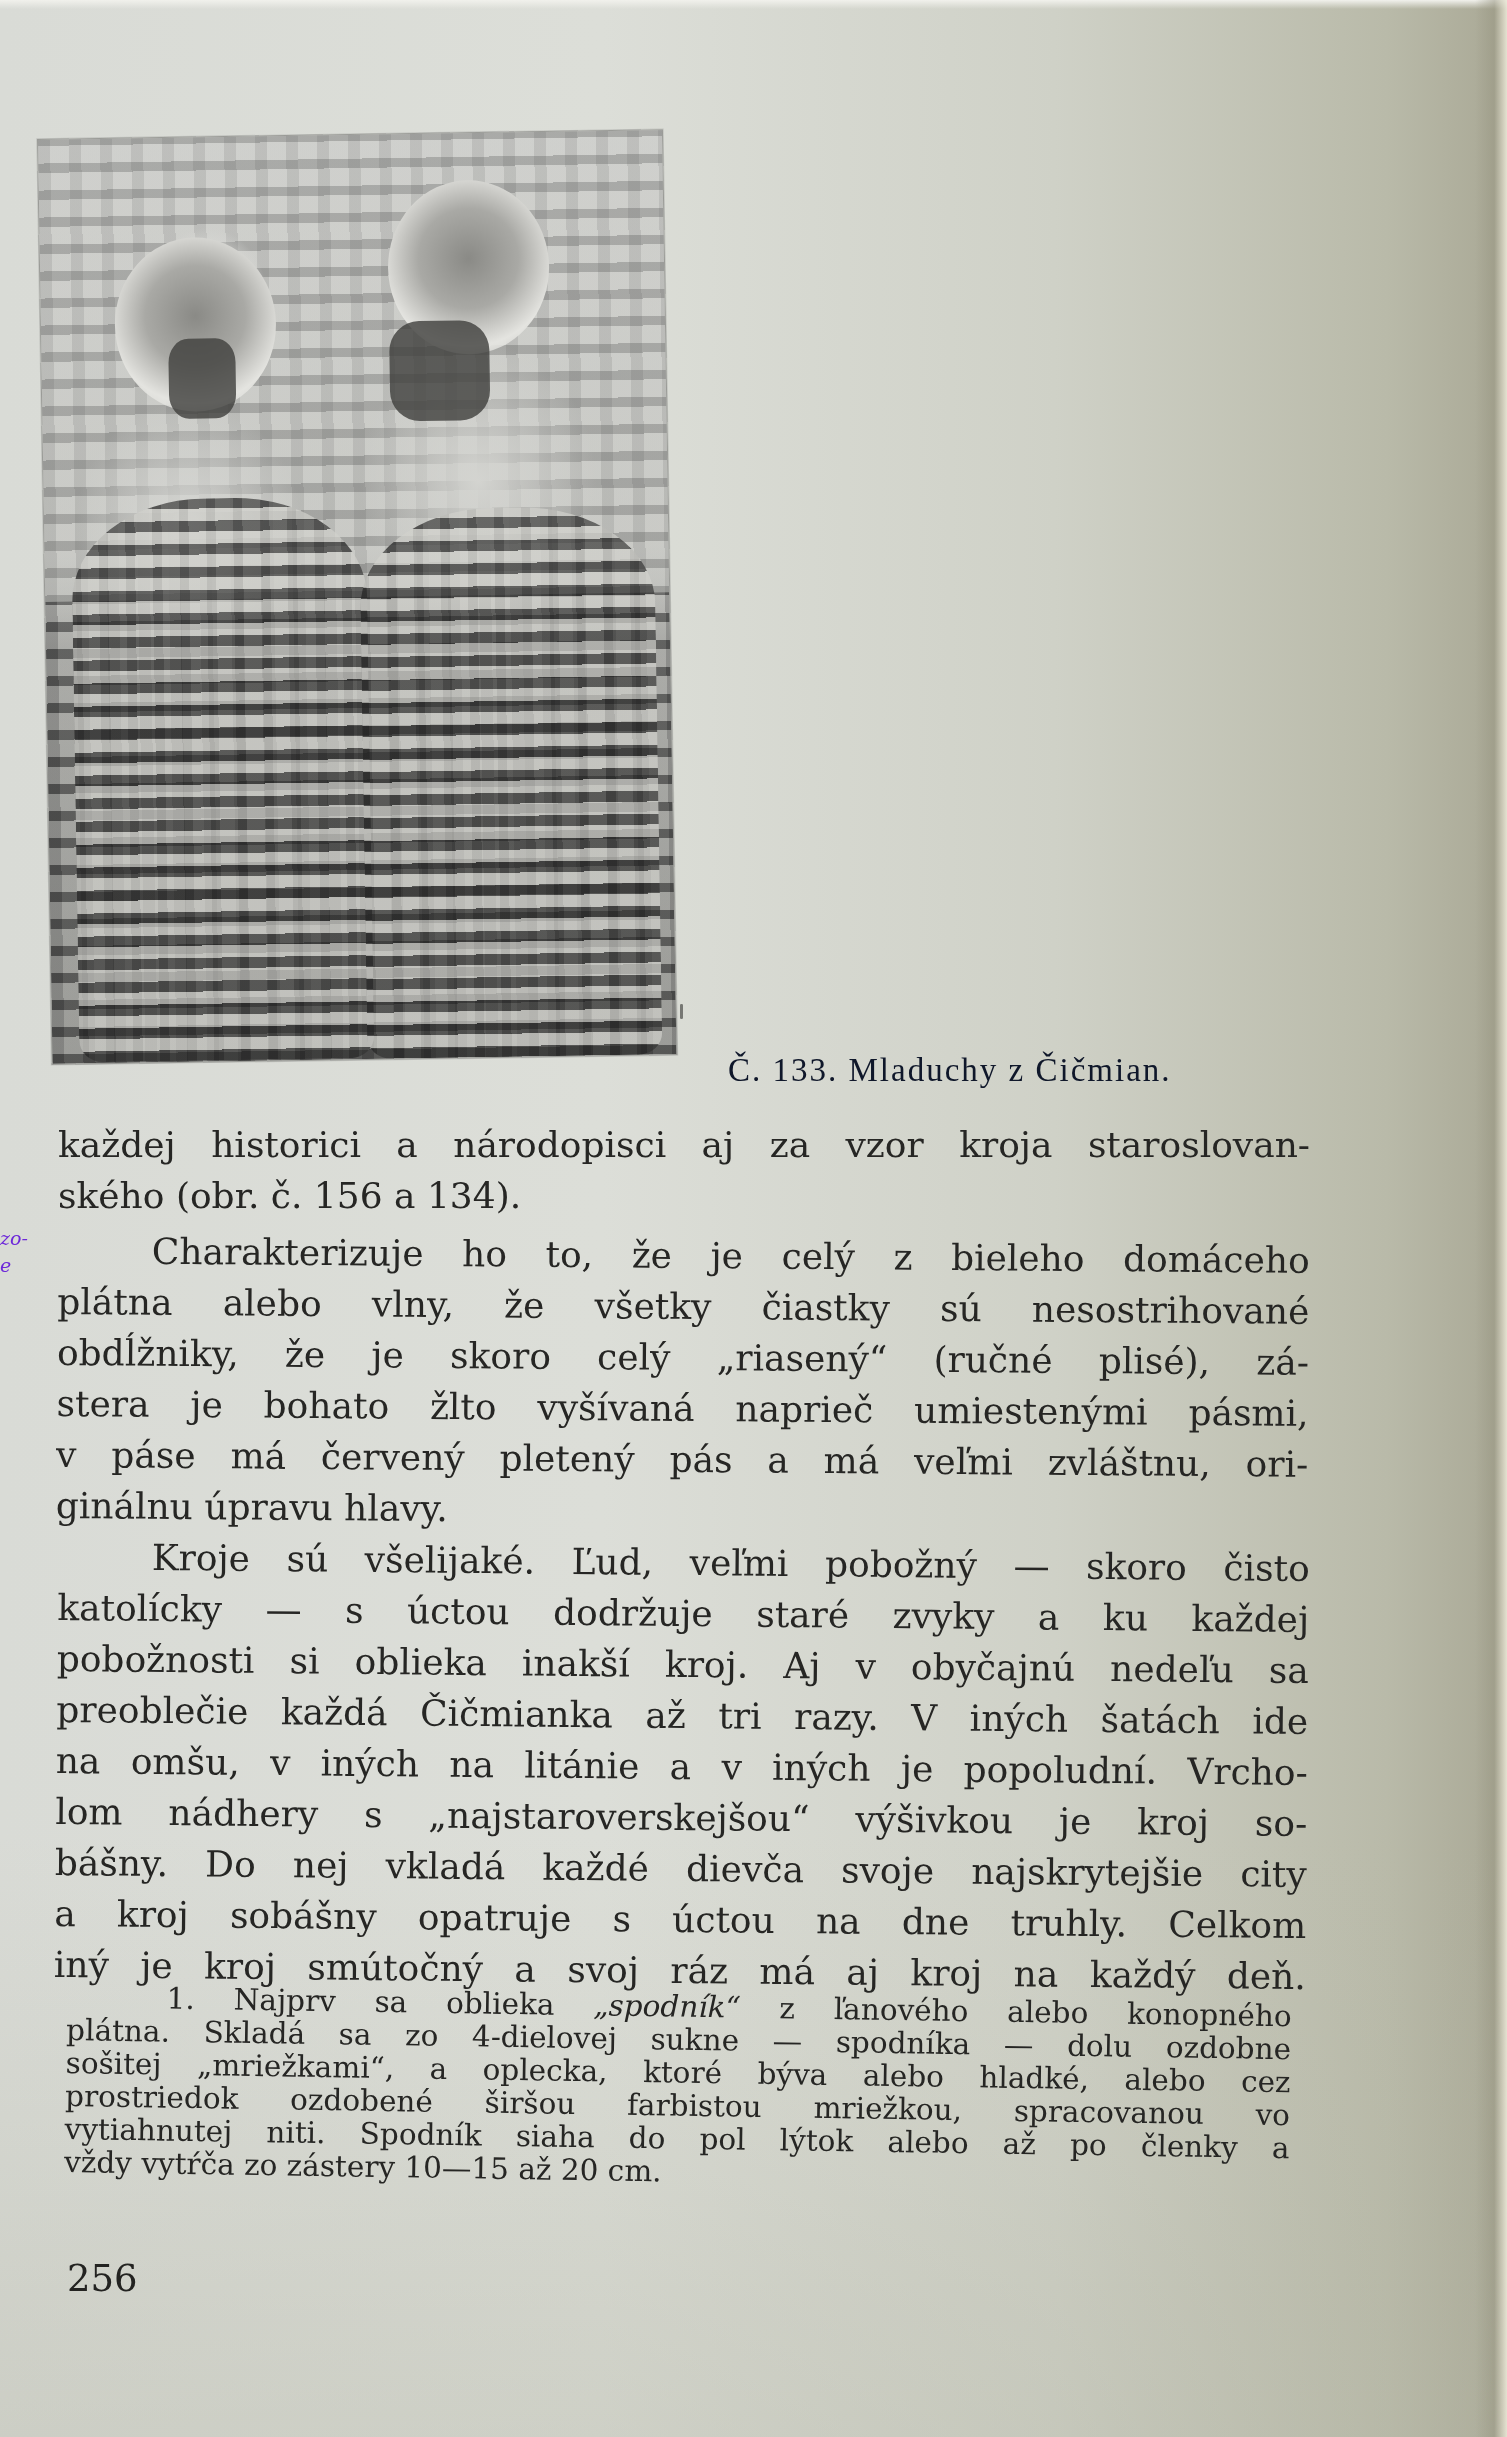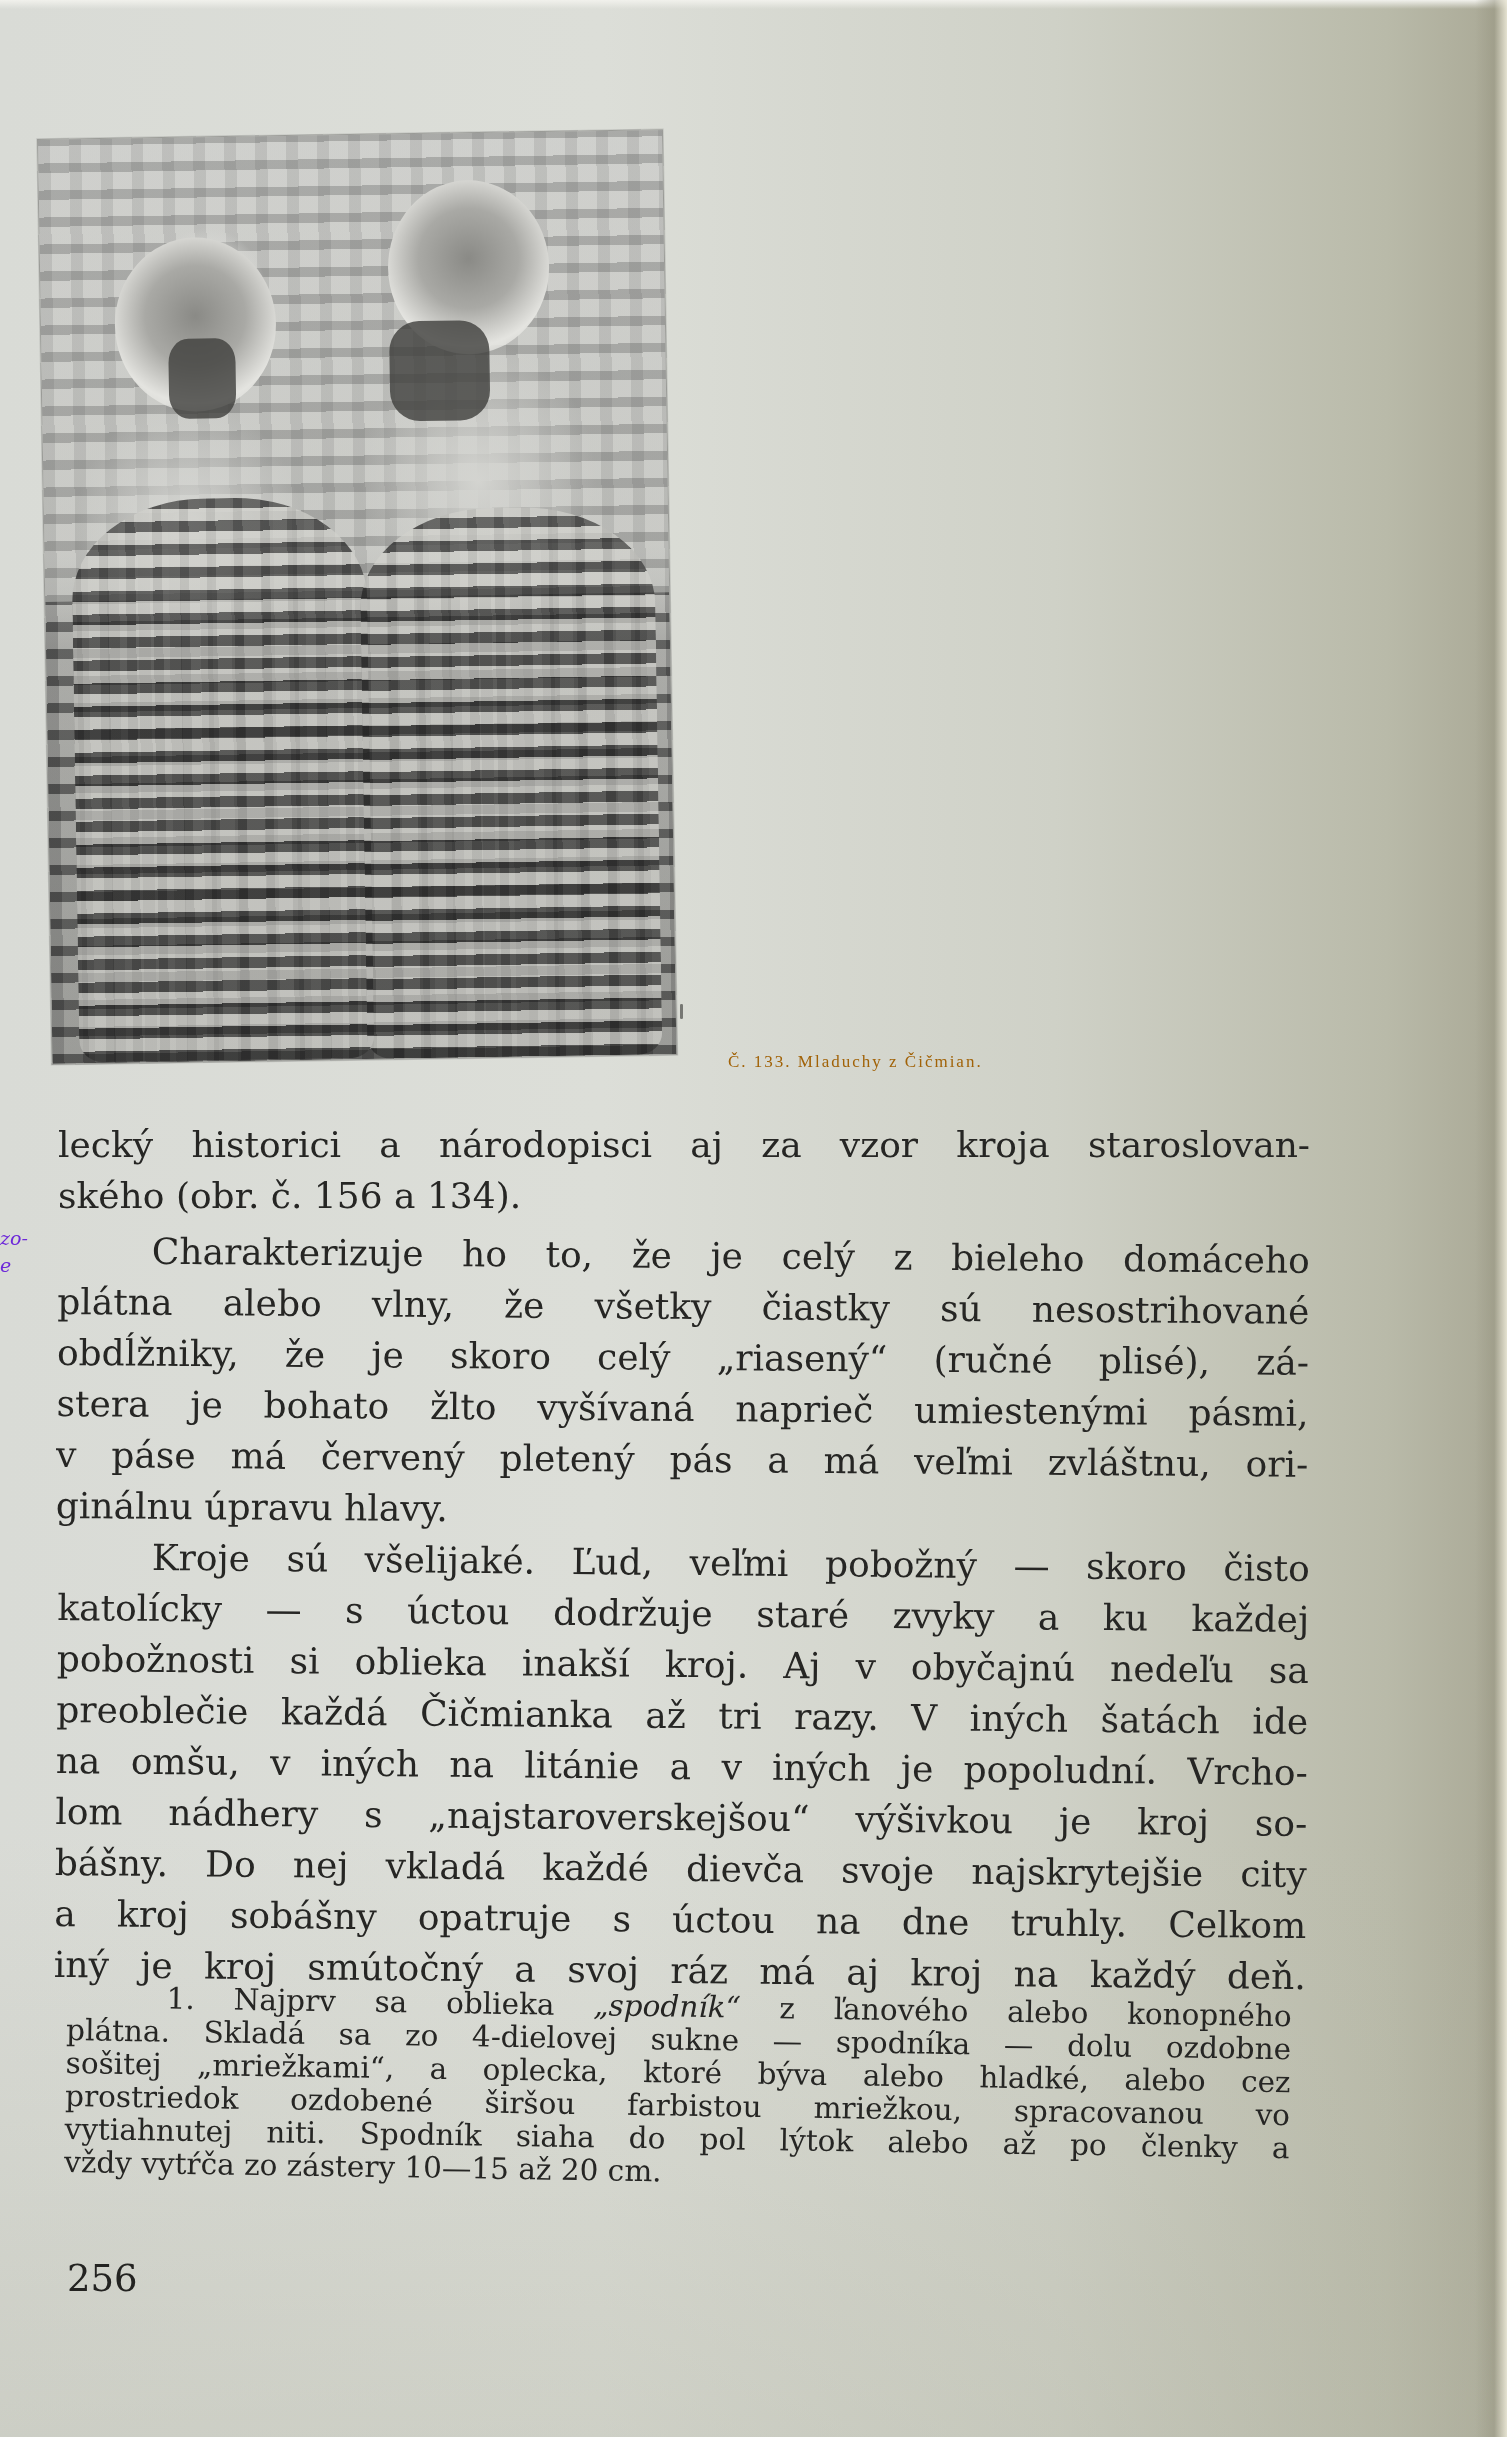--- a/index.html
+++ b/index.html
@@ -71,23 +71,23 @@
     .figure-photo .collar {
       position: absolute; background: #3e3e3c; opacity: .8; border-radius: 30%;
     }
     .figure-photo .collar.left { left: 127px; top: 201px; width: 67px; height: 80px; }
     .figure-photo .collar.right { left: 348px; top: 187px; width: 100px; height: 100px; }
 
     .figure-caption {
       position: absolute;
       left: 728px; top: 1052px;
       font-family: "Liberation Serif", serif;
-      font-size: 17px;
+      font-size: 33px;
       letter-spacing: 2px;
-      color: #a16207;
+      color: #0f172a;
       white-space: nowrap;
     }
 
     
     .text-block {
       position: absolute;
       left: 58px;
       width: 1252px;
       font-family: "DejaVu Serif", serif;
       font-size: 36px;
@@ -167,21 +167,21 @@
 <div class="figure-caption">Č. 133. Mladuchy z Čičmian.</div>
 
 <div class="stray-mark" style="left:680px; top:1004px;"></div>
 
 <div class="margin-fragment">
   <span class="line">zo-</span>
   <span class="line">e</span>
 </div>
 
 <div class="text-block block-1">
-  <span class="line">lecký historici a národopisci aj za vzor kroja staroslovan-</span>
+  <span class="line">každej historici a národopisci aj za vzor kroja staroslovan-</span>
   <span class="line last">ského (obr. č. 156 a 134).</span>
 </div>
 
 <div class="text-block block-2">
   <span class="line indent">Charakterizuje ho to, že je celý z bieleho domáceho</span>
   <span class="line">plátna alebo vlny, že všetky čiastky sú nesostrihované</span>
   <span class="line">obdĺžniky, že je skoro celý „riasený“ (ručné plisé), zá-</span>
   <span class="line">stera je bohato žlto vyšívaná naprieč umiestenými pásmi,</span>
   <span class="line">v páse má červený pletený pás a má veľmi zvláštnu, ori-</span>
   <span class="line last">ginálnu úpravu hlavy.</span>

